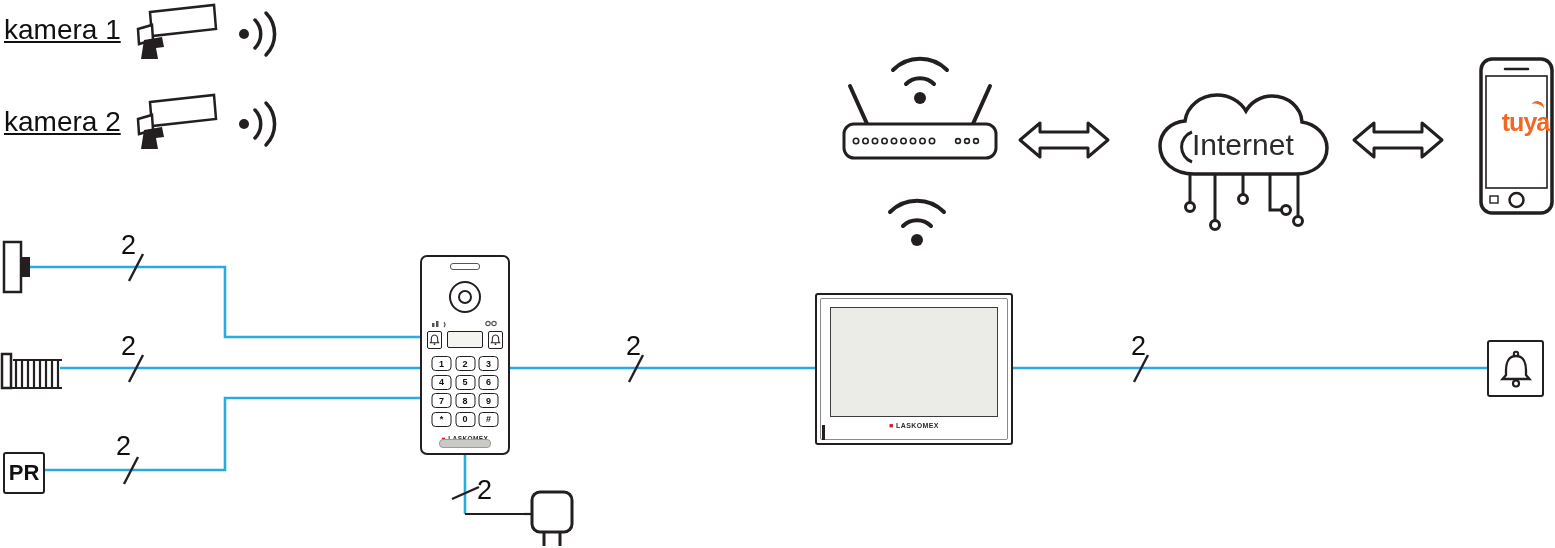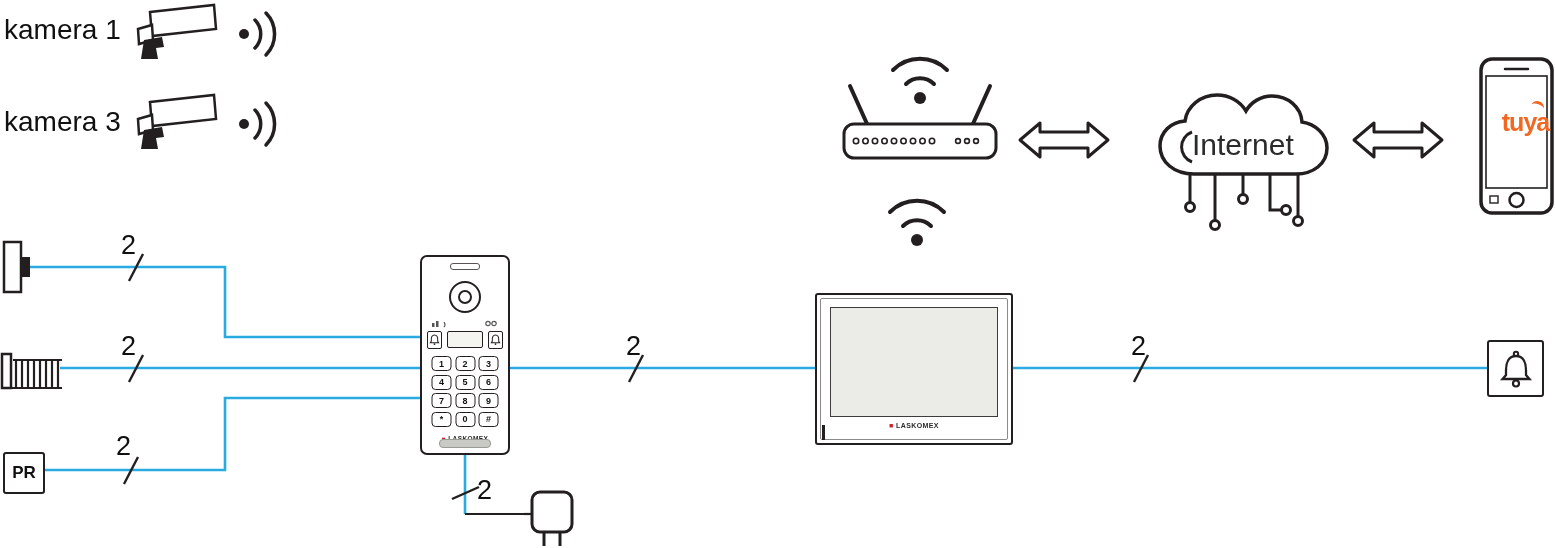--- a/index.html
+++ b/index.html
@@ -1,21 +1,21 @@
 <!DOCTYPE html>
 <html><head>
 <meta charset="utf-8">
 <style>
   html,body{margin:0;padding:0;background:#ffffff;font-family:"Liberation Sans",sans-serif;}
   #canvas{position:relative;width:1555px;height:548px;background:#fff;overflow:hidden;color:#111;}
   .abs{position:absolute;}
   .cable-label{position:absolute;font-size:27px;color:#101010;}
-  .dev-label{position:absolute;font-size:28px;color:#101010;}
+  .dev-label{position:absolute;font-size:28px;color:#101010;text-decoration:underline;}
   .pr-box{position:absolute;left:3px;top:452px;width:38px;height:38px;border:2.5px solid #231F20;border-radius:3px;
-          display:flex;align-items:center;justify-content:center;font-size:17px;font-weight:600;background:#fff;}
+          display:flex;align-items:center;justify-content:center;font-size:22px;font-weight:600;background:#fff;}
   
   .panel{position:absolute;left:420px;top:255px;width:90px;height:200px;background:#fff;border:2px solid #231F20;border-radius:7px;box-sizing:border-box;}
   .panel-slot{position:absolute;left:50%;transform:translateX(-50%);top:6px;width:28px;height:5px;border:1.5px solid #555;border-radius:3px;}
   .cam-outer{position:absolute;left:50%;transform:translateX(-50%);top:24px;width:28px;height:28px;border:2px solid #231F20;border-radius:50%;display:flex;align-items:center;justify-content:center;}
   .cam-inner{width:10px;height:10px;border:2px solid #231F20;border-radius:50%;}
   .indicators{position:absolute;left:8px;top:62px;width:70px;height:9px;}
   .btnrow{position:absolute;left:5px;right:5px;top:74px;height:17px;display:flex;align-items:center;justify-content:space-between;}
   .call-btn{width:13px;height:16px;border:1.5px solid #231F20;border-radius:2px;background:#fff;display:flex;align-items:center;justify-content:center;}
   .display{width:34px;height:15px;border:1.5px solid #231F20;background:#f4f4f1;border-radius:2px;}
   .keypad{position:absolute;left:50%;transform:translateX(-50%);top:99px;display:grid;grid-template-columns:repeat(3,20px);grid-auto-rows:15px;gap:3.5px;}
@@ -65,21 +65,21 @@
   </svg>
 
   <div class="cable-label" style="left:121px;top:230px">2</div>
   <div class="cable-label" style="left:121px;top:331px">2</div>
   <div class="cable-label" style="left:116px;top:431px">2</div>
   <div class="cable-label" style="left:626px;top:331px">2</div>
   <div class="cable-label" style="left:1131px;top:331px">2</div>
   <div class="cable-label" style="left:477px;top:475px">2</div>
 
   <div class="dev-label" style="left:4px;top:14px">kamera 1</div>
-  <div class="dev-label" style="left:4px;top:106px">kamera 3</div>
+  <div class="dev-label" style="left:4px;top:106px">kamera 2</div>
 
   <svg class="abs" style="left:130px;top:2px" width="100" height="62" viewBox="0 0 100 62">
     <polygon points="20,10 84,3 86,27 22,34" fill="#fff" stroke="#231F20" stroke-width="2.5"></polygon>
     <polygon points="8,27 22,23 23,38 9,42" fill="#fff" stroke="#231F20" stroke-width="2.5"></polygon>
     <path d="M14,38 L32,35 L34,45 L26,46 L28,57 L11,57 Z" fill="#231F20"></path>
   </svg>
   <svg class="abs" style="left:236px;top:10px" width="56" height="48" viewBox="0 0 56 48">
     <circle cx="8" cy="24" r="5" fill="#231F20"></circle>
     <path d="M19,10 A20,20 0 0 1 19,38" fill="none" stroke="#231F20" stroke-width="3.5" stroke-linecap="round"></path>
     <path d="M30,3 A30,30 0 0 1 30,45" fill="none" stroke="#231F20" stroke-width="3.5" stroke-linecap="round"></path>

